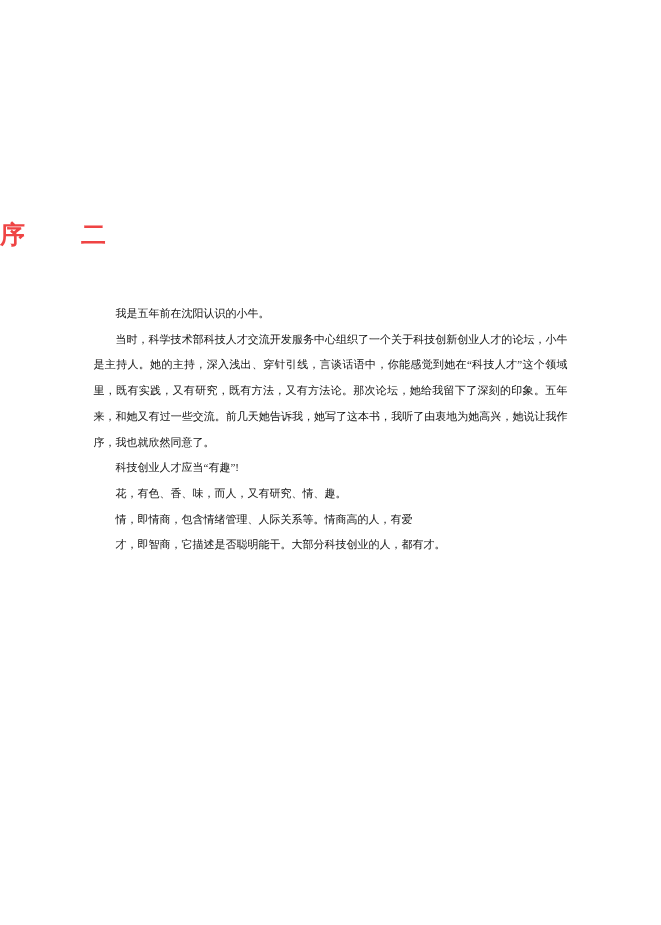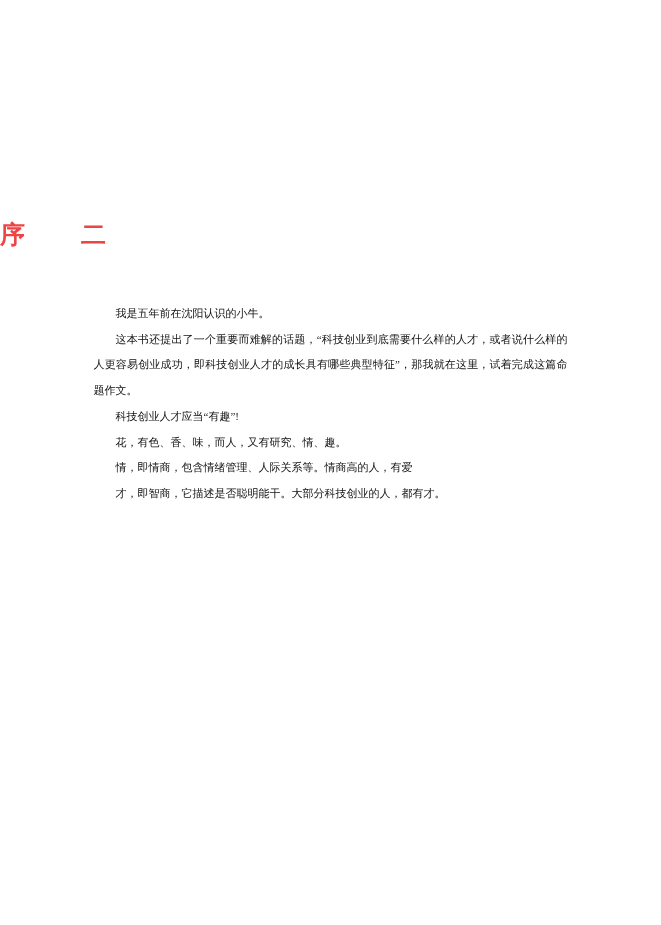--- a/index.html
+++ b/index.html
@@ -45,19 +45,19 @@
   }
 </style>
 </head>
 <body>
 
 <div class="page">
   <div class="doc-title">序　　二</div>
 
   <div class="doc-body">
     <p>我是五年前在沈阳认识的小牛。</p>
-    <p>这本书还提出了一个重要而难解的话题，“科技创业到底需要什么样的人才，或者说什么样的人更容易创业成功，即科技创业人才的成长具有哪些典型特征”，那我就在这里，试着完成这篇命题作文。</p>
+    <p>当时，科学技术部科技人才交流开发服务中心组织了一个关于科技创新创业人才的论坛，小牛是主持人。她的主持，深入浅出、穿针引线，言谈话语中，你能感觉到她在“科技人才”这个领域里，既有实践，又有研究，既有方法，又有方法论。那次论坛，她给我留下了深刻的印象。五年来，和她又有过一些交流。前几天她告诉我，她写了这本书，我听了由衷地为她高兴，她说让我作序，我也就欣然同意了。</p>
     <p>科技创业人才应当“有趣”!</p>
     <p>花，有色、香、味，而人，又有研究、情、趣。</p>
     <p>情，即情商，包含情绪管理、人际关系等。情商高的人，有爱</p>
     <p>才，即智商，它描述是否聪明能干。大部分科技创业的人，都有才。</p>
   </div>
 </div>
 
 </body></html>

